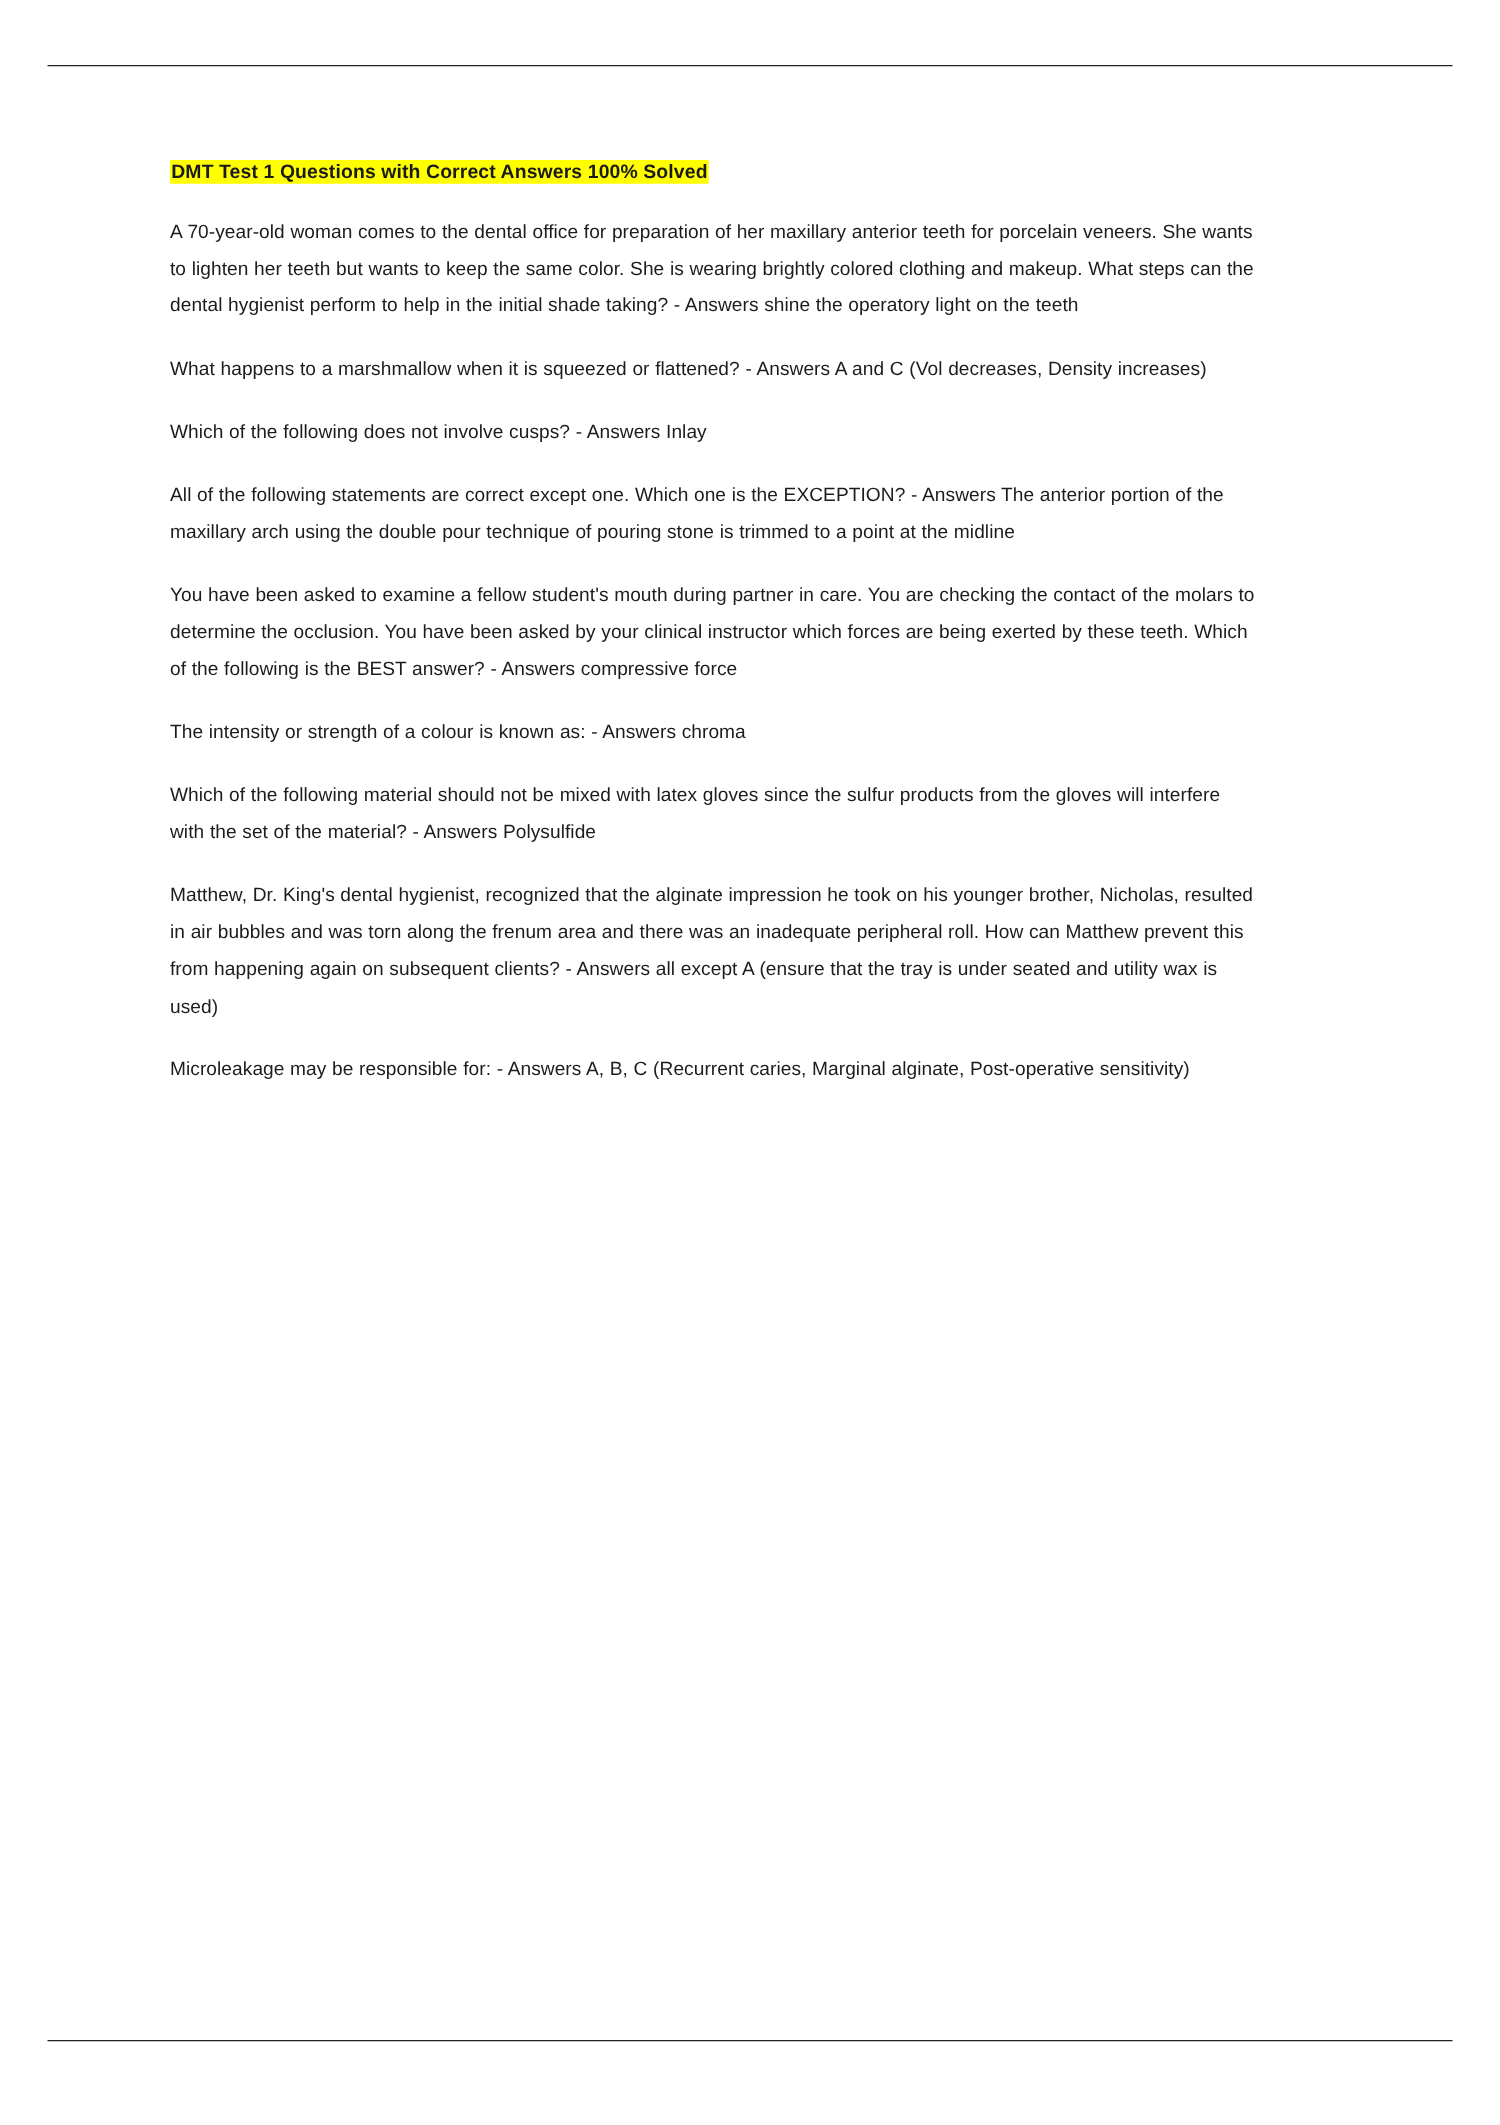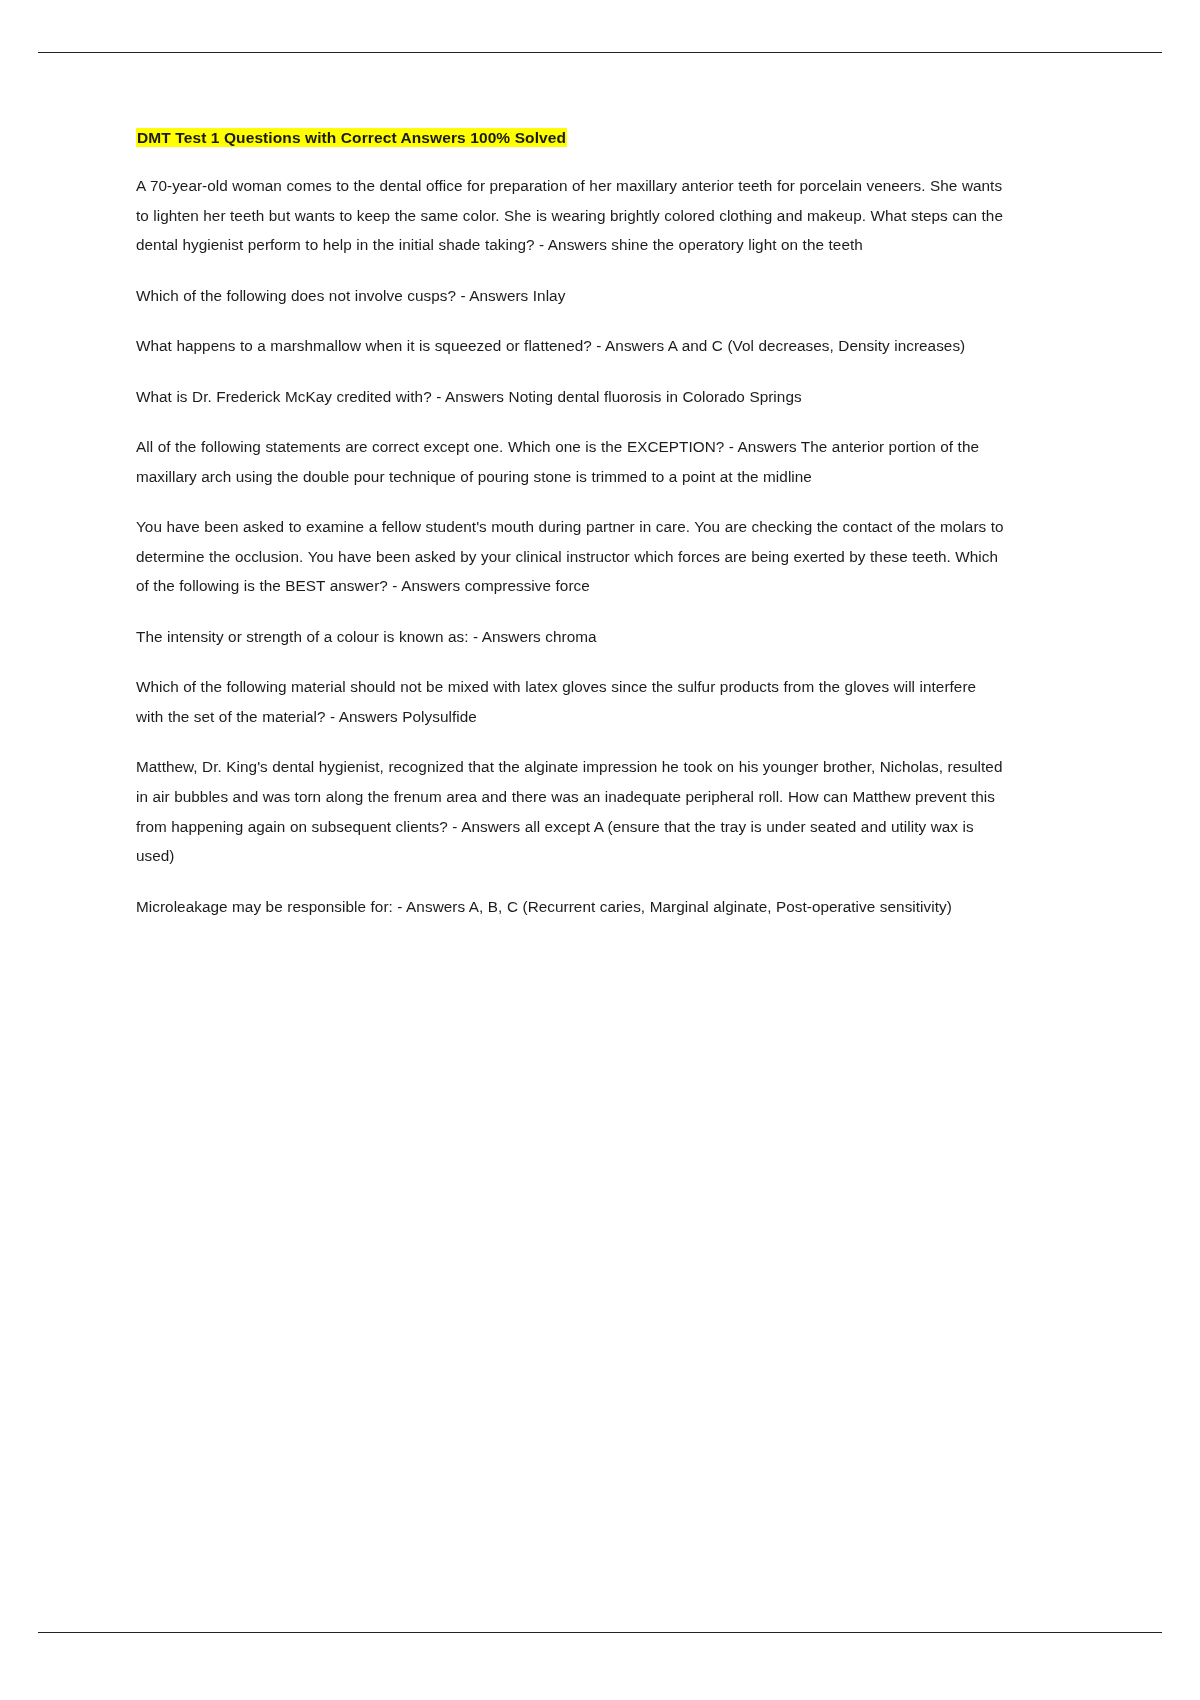--- a/index.html
+++ b/index.html
@@ -74,23 +74,22 @@
   <div class="rule rule-top"></div>
   <div class="rule rule-bottom"></div>
 
   <div class="content">
 
     <div class="title-wrap">
       <span class="doc-title">DMT Test 1 Questions with Correct Answers 100% Solved</span>
     </div>
 
     <p class="qa">A 70-year-old woman comes to the dental office for preparation of her maxillary anterior teeth for porcelain veneers. She wants to lighten her teeth but wants to keep the same color. She is wearing brightly colored clothing and makeup. What steps can the dental hygienist perform to help in the initial shade taking? - Answers shine the operatory light on the teeth</p>
+    <p class="qa">What happens to a marshmallow when it is squeezed or flattened? - Answers A and C (Vol decreases, Density increases)</p>
     <p class="qa">Which of the following does not involve cusps? - Answers Inlay</p>
-    <p class="qa">What happens to a marshmallow when it is squeezed or flattened? - Answers A and C (Vol decreases, Density increases)</p>
-    <p class="qa">What is Dr. Frederick McKay credited with? - Answers Noting dental fluorosis in Colorado Springs</p>
     <p class="qa">All of the following statements are correct except one. Which one is the EXCEPTION? - Answers The anterior portion of the maxillary arch using the double pour technique of pouring stone is trimmed to a point at the midline</p>
     <p class="qa">You have been asked to examine a fellow student's mouth during partner in care. You are checking the contact of the molars to determine the occlusion. You have been asked by your clinical instructor which forces are being exerted by these teeth. Which of the following is the BEST answer? - Answers compressive force</p>
     <p class="qa">The intensity or strength of a colour is known as: - Answers chroma</p>
     <p class="qa">Which of the following material should not be mixed with latex gloves since the sulfur products from the gloves will interfere with the set of the material? - Answers Polysulfide</p>
     <p class="qa">Matthew, Dr. King's dental hygienist, recognized that the alginate impression he took on his younger brother, Nicholas, resulted in air bubbles and was torn along the frenum area and there was an inadequate peripheral roll. How can Matthew prevent this from happening again on subsequent clients? - Answers all except A (ensure that the tray is under seated and utility wax is used)</p>
     <p class="qa">Microleakage may be responsible for: - Answers A, B, C (Recurrent caries, Marginal alginate, Post-operative sensitivity)</p>
 
   </div>
 </div>
 

